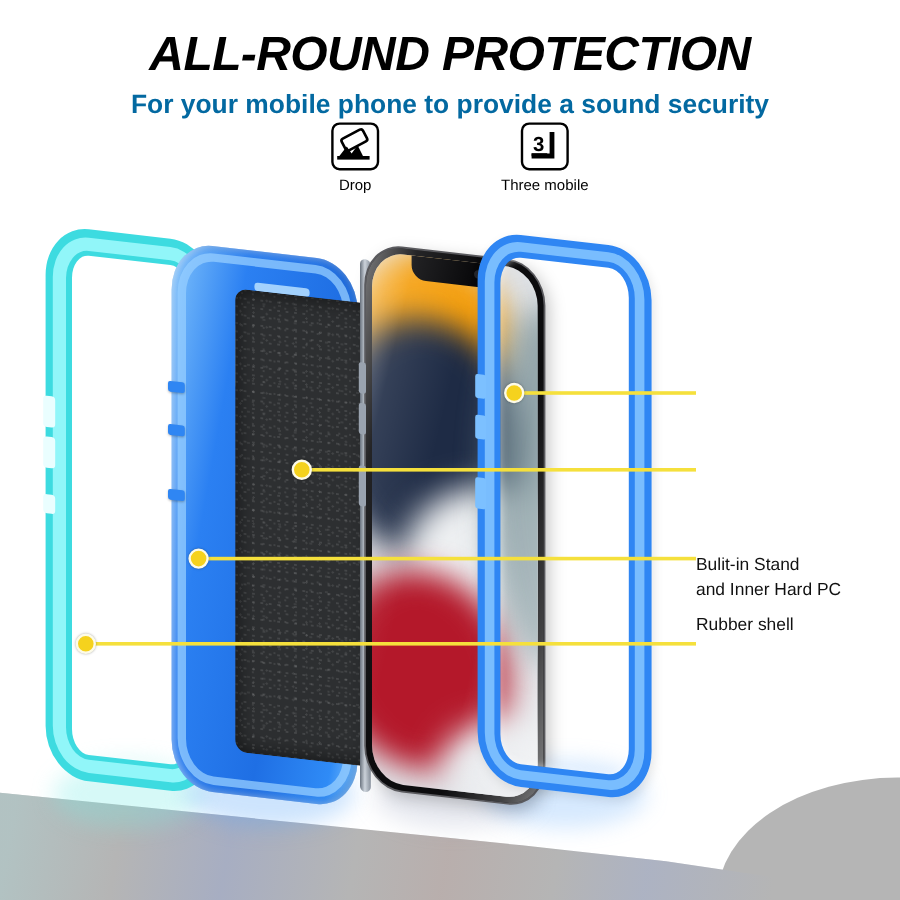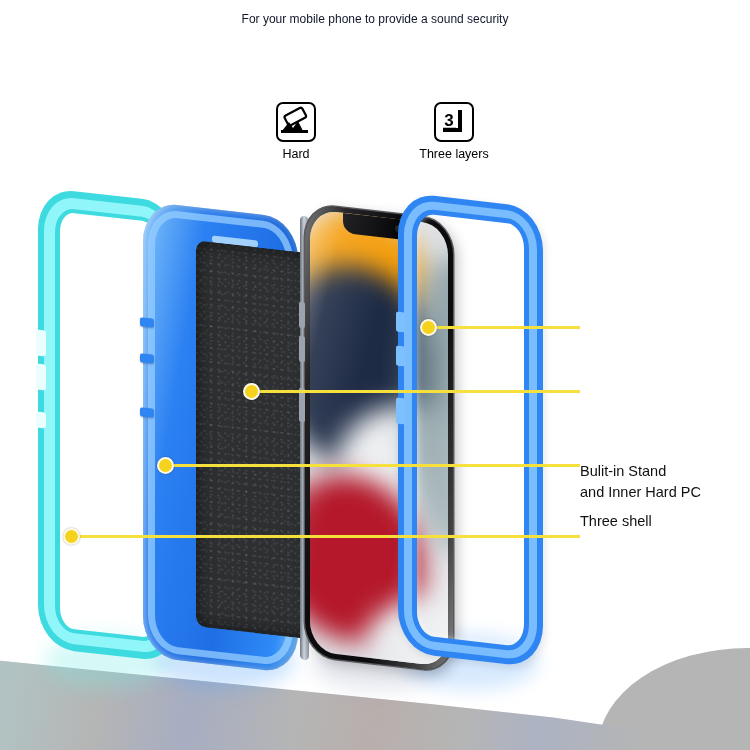--- a/index.html
+++ b/index.html
@@ -35,24 +35,24 @@
     line-height: 46px;
     font-weight: bold;
     font-style: italic;
     letter-spacing: -0.5px;
     color: #000000;
     font-family: "Liberation Sans", sans-serif;
   }
   #subtitle {
     margin: 0;
     padding-top: 8px;
-    font-size: 12px;
+    font-size: 22px;
     line-height: 22px;
-    color: #0f172a;
-    font-weight: normal;
+    color: #0369a1;
+    font-weight: bold;
   }
 
   
   #feature-row {
     position: absolute;
     top: 102px;
     left: 0;
     width: 750px;
     display: flex;
     justify-content: center;
@@ -402,48 +402,49 @@
     white-space: pre-line;
     pointer-events: auto;
   }
 </style>
 </head>
 <body>
 
 <div id="page">
 
   <div id="header-block">
+    <h1 id="main-title">ALL-ROUND PROTECTION</h1>
     <p id="subtitle">For your mobile phone to provide a sound security</p>
   </div>
 
   <div id="feature-row">
 
     <div class="feature-item">
       <div class="feature-badge">
         <svg width="35" height="35" viewBox="0 0 35 35" aria-hidden="true">
           <g transform="rotate(-28 18 14)">
             <rect x="8" y="7" width="20" height="11" rx="2" fill="#ffffff" stroke="#000000" stroke-width="2.2"></rect>
           </g>
           <path d="M4 27 L11 18 L15 24 L20 17 L25 27 Z" fill="#000000"></path>
           <rect x="3" y="26" width="27" height="3" fill="#000000"></rect>
         </svg>
       </div>
-      <div class="feature-label">Hard</div>
+      <div class="feature-label">Drop</div>
     </div>
 
 
     <div class="feature-item">
       <div class="feature-badge">
         <svg width="35" height="35" viewBox="0 0 35 35" aria-hidden="true">
           <path d="M24 6 v20 h-17" fill="none" stroke="#000000" stroke-width="4"></path>
           <text x="13" y="22" font-family="Liberation Sans, sans-serif" font-size="17" font-weight="bold" text-anchor="middle" fill="#000000">3</text>
           <line x1="7" y1="25" x2="20" y2="25" stroke="#000000" stroke-width="2.4"></line>
         </svg>
       </div>
-      <div class="feature-label">Three layers</div>
+      <div class="feature-label">Three mobile</div>
     </div>
 
   </div>
 
   <div id="scene">
 
     <div id="floor"></div>
     <div id="floor-corner"></div>
     <div id="floor-sheen"></div>
 
@@ -505,17 +506,17 @@
     <div class="callout-line" style="left:251px; top:390px; width:329px;"></div>
     <div class="callout-dot" style="left:243px; top:383px;"></div>
 
     <div class="callout-line" style="left:165px; top:464px; width:415px;"></div>
     <div class="callout-dot" style="left:157px; top:457px;"></div>
     <div class="callout-text" style="left:580px; top:413px;margin-top:48px;">Bulit-in Stand
 and Inner Hard PC</div>
 
     <div class="callout-line" style="left:71px; top:535px; width:509px;"></div>
     <div class="callout-dot" style="left:63px; top:528px;"></div>
-    <div class="callout-text" style="left:580px; top:511px;">Three shell</div>
+    <div class="callout-text" style="left:580px; top:511px;">Rubber shell</div>
 
   </div>
 
 </div>
 
 </body></html>

